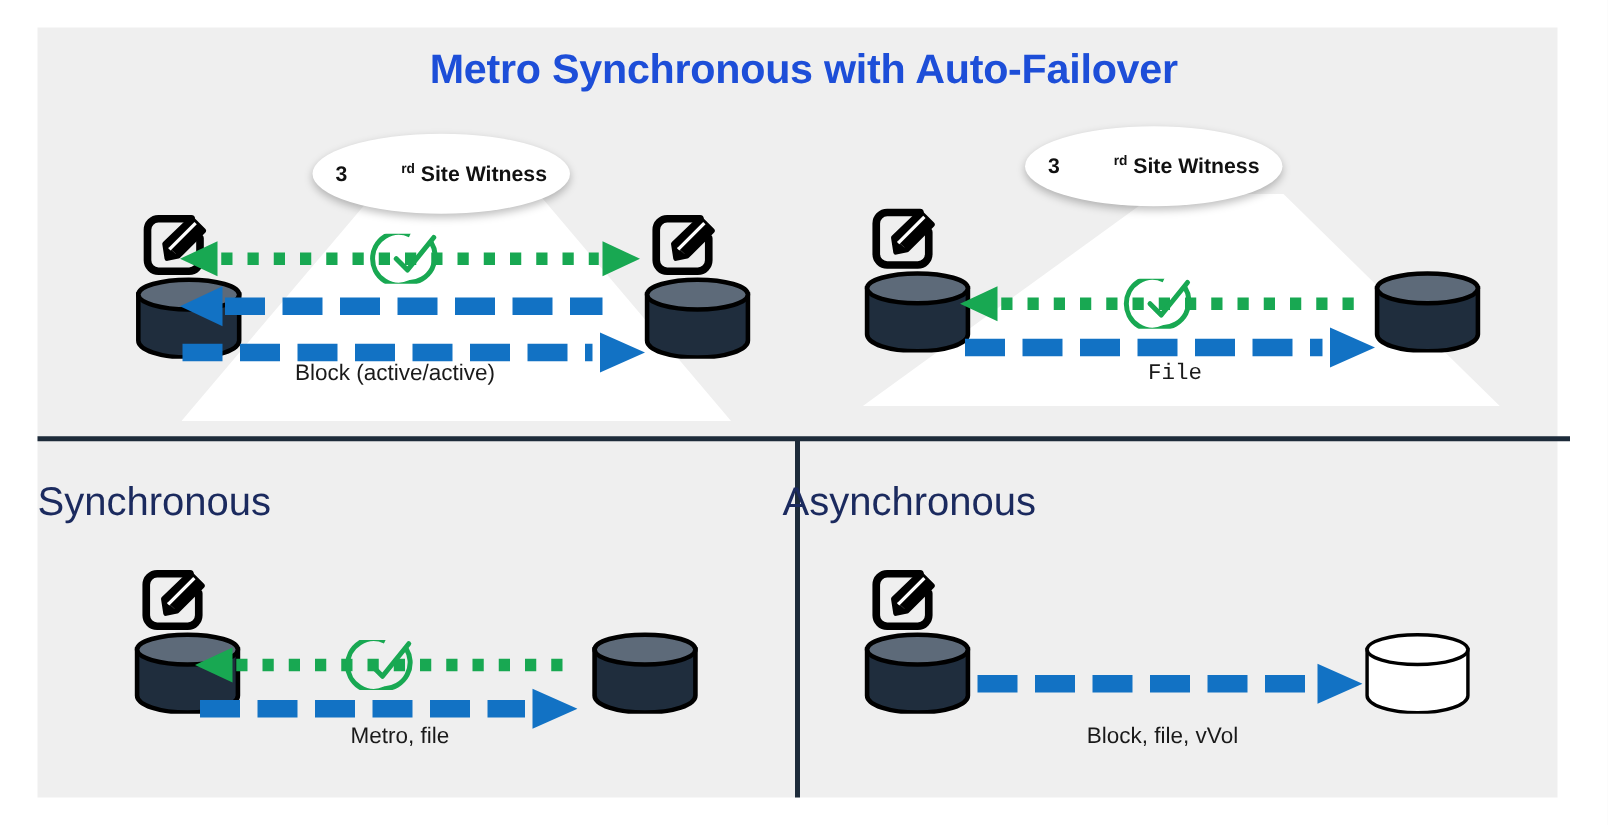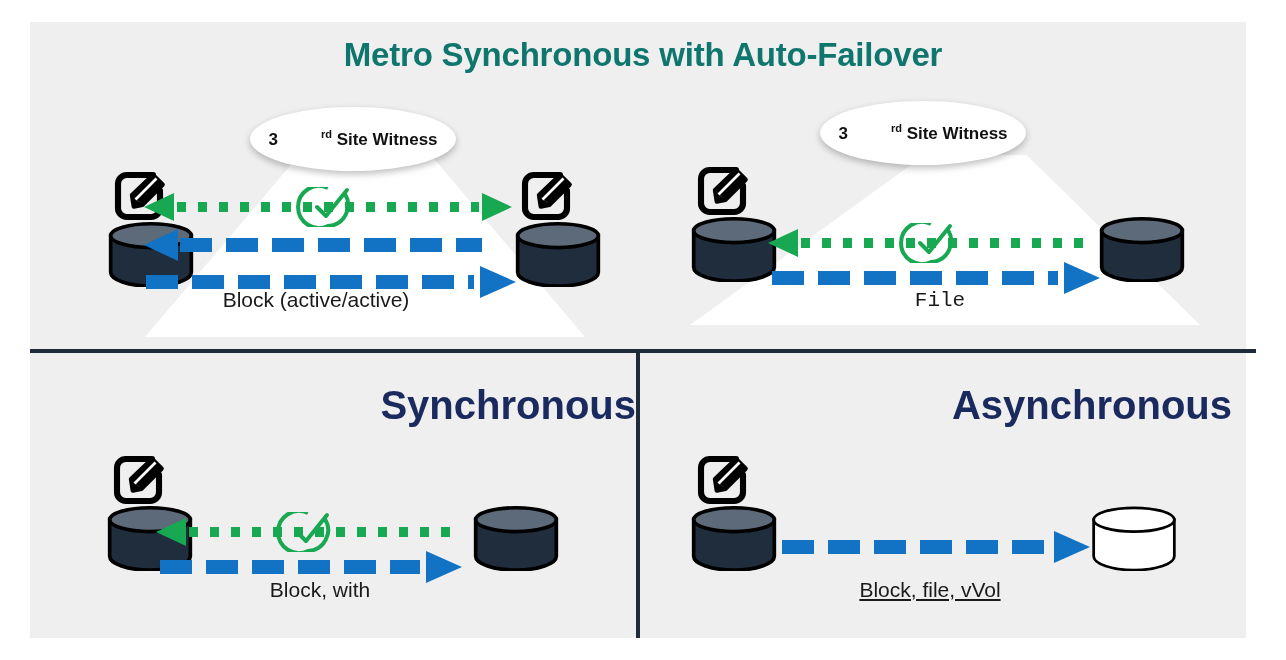--- a/index.html
+++ b/index.html
@@ -46,30 +46,30 @@
   }
   
   .title-main {
     position: absolute;
     left: 0;
     top: 36px;
     width: 1286px;
     text-align: center;
     font-size: 33px;
     font-weight: bold;
-    color: #0f766e;
+    color: #1d4ed8;
     letter-spacing: -0.2px;
   }
   .title-sub {
     position: absolute;
     top: 383px;
-    font-size: 40px;
-    font-weight: bold;
+    font-size: 32px;
+    font-weight: normal;
     color: #1b2a5e;
-    text-align: right;
+    text-align: left;
   }
   .title-sync  { left: 30px;  width: 606px; }
   .title-async { left: 626px; width: 606px; }
 
   
   .quad { position: absolute; }
   #q-block { left: 60px;  top: 95px;  width: 580px; height: 230px; }
   #q-file  { left: 660px; top: 95px;  width: 570px; height: 230px; }
   #q-sync  { left: 60px;  top: 440px; width: 560px; height: 180px; }
   #q-async { left: 660px; top: 440px; width: 560px; height: 180px; }
@@ -113,21 +113,21 @@
   .edit-icon { display: block; width: 56px; height: 56px; margin-left: 6px; }
   .cyl { display: block; width: 92px; height: 66px; margin-top: -3px; }
 
   
   .arrow-row { position: absolute; z-index: 5; }
   .arrow-svg { display: block; }
 
   
   .caption {
     position: absolute;
-    font-size: 21px;
+    font-size: 18px;
     color: #1a1a1a;
     text-align: center;
     z-index: 7;
   }
 </style>
 </head>
 <body>
 
 <div class="canvas">
 
@@ -290,21 +290,21 @@
       </svg>
     </div>
 
     <div class="arrow-row" style="left:98px; top:110px;">
       <svg class="arrow-svg" width="304" height="34" viewBox="0 0 304 34">
         <line x1="2" y1="17" x2="262" y2="17" stroke="#1272c4" stroke-width="14" stroke-dasharray="32 14" stroke-linecap="butt"></line>
         <polygon points="304,17 268,1 268,33" fill="#1272c4"></polygon>
       </svg>
     </div>
 
-    <div class="caption" style="left:0; top:138px; width:520px;">Block, with</div>
+    <div class="caption" style="left:0; top:138px; width:520px;">Metro, file</div>
   </div>
 
   <div class="quad" id="q-async">
 
     <div class="node" style="left:28px; top:12px;">
       <svg class="edit-icon" viewBox="0 0 64 64">
         <path d="M48 8 L18 8 A10 10 0 0 0 8 18 L8 46 A10 10 0 0 0 18 56 L46 56 A10 10 0 0 0 56 46 L56 26" fill="none" stroke="#000" stroke-width="7" stroke-linecap="round"></path>
         <path d="M26 44 L24 31 L48 8 L59 19 L36 42 Z" fill="#fff" stroke="#000" stroke-width="5" stroke-linejoin="round"></path>
         <path d="M24 31 L48 8 L59 19 L36 42 Z" fill="#000"></path>
         <path d="M24 31 L26 44 L36 42 Z" fill="#000"></path>
@@ -323,16 +323,16 @@
       </svg>
     </div>
 
     <div class="arrow-row" style="left:120px; top:90px;">
       <svg class="arrow-svg" width="310" height="34" viewBox="0 0 310 34">
         <line x1="2" y1="17" x2="266" y2="17" stroke="#1272c4" stroke-width="14" stroke-dasharray="32 14" stroke-linecap="butt"></line>
         <polygon points="310,17 274,1 274,33" fill="#1272c4"></polygon>
       </svg>
     </div>
 
-    <div class="caption" style="left:0; top:138px; width:540px;text-decoration:underline;">Block, file, vVol</div>
+    <div class="caption" style="left:0; top:138px; width:540px;">Block, file, vVol</div>
   </div>
 
 </div>
 
 </body></html>

